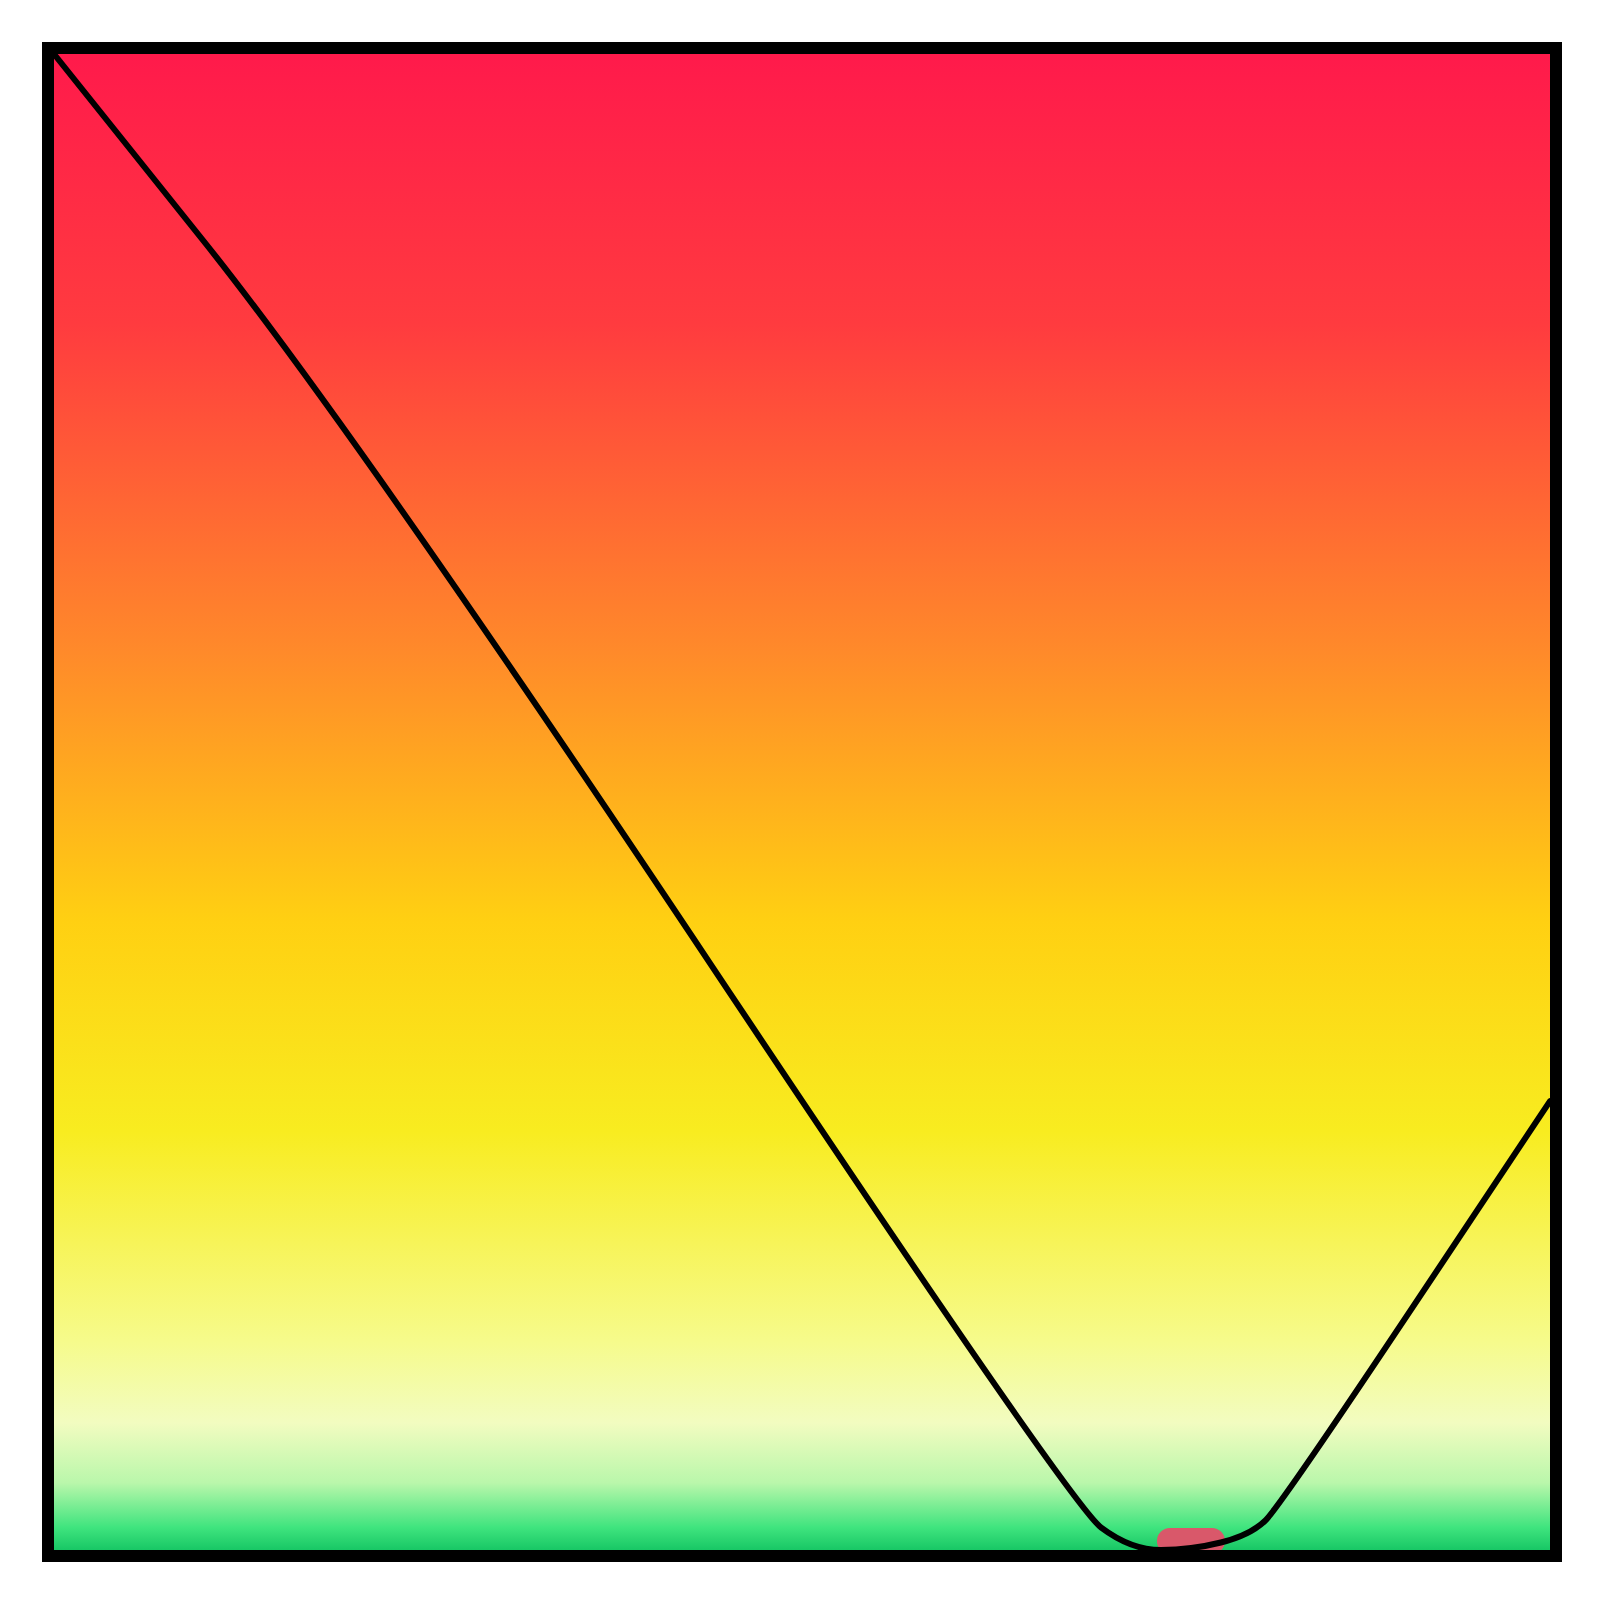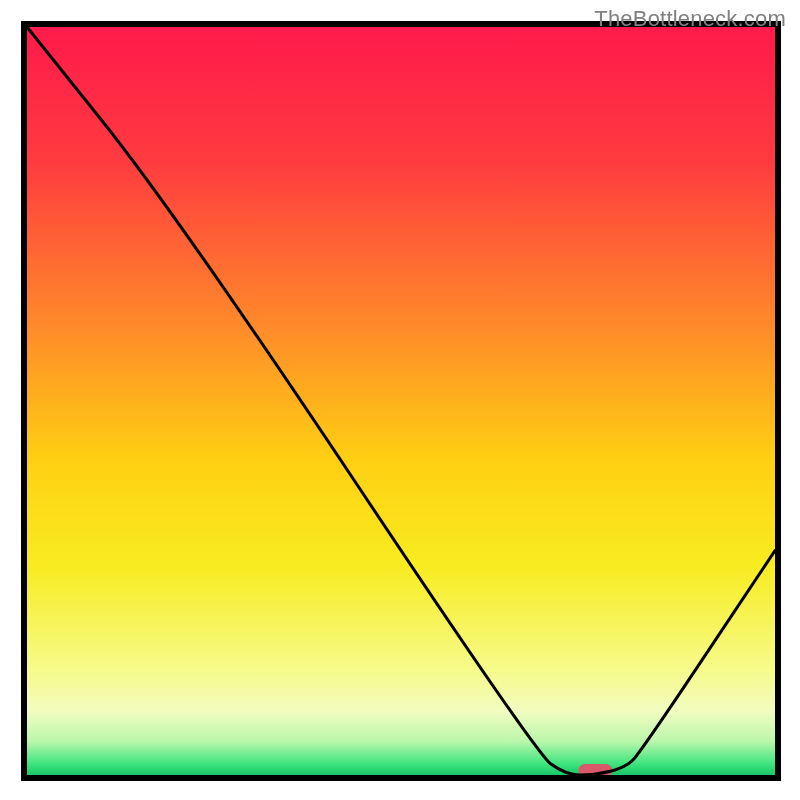--- a/index.html
+++ b/index.html
@@ -25,21 +25,20 @@
     color: #808080;
     font-size: 22px;
     font-weight: 400;
     letter-spacing: 0.2px;
   }
 </style>
 </head>
 <body>
 
 <div class="chart-wrap">
-  <span class="watermark">TheBottleneck.com</span>
   <svg id="chart-svg" width="800" height="800" viewBox="0 0 800 800">
     <defs>
       <linearGradient id="bg-grad" x1="0" y1="0" x2="0" y2="1">
           <stop offset="0%" stop-color="#ff1a4b"></stop>
           <stop offset="18%" stop-color="#ff3b3f"></stop>
           <stop offset="40%" stop-color="#ff8a2a"></stop>
           <stop offset="57.99999999999999%" stop-color="#ffd012"></stop>
           <stop offset="72%" stop-color="#f8ec20"></stop>
           <stop offset="86%" stop-color="#f6fb8b"></stop>
           <stop offset="91.5%" stop-color="#f2fcc0"></stop>

